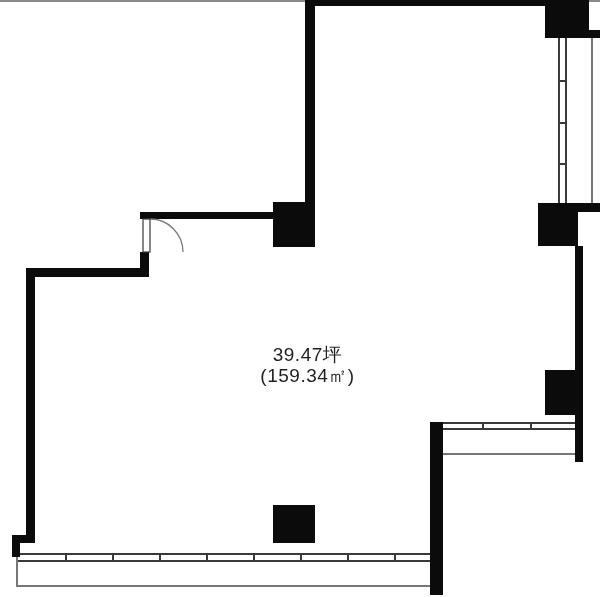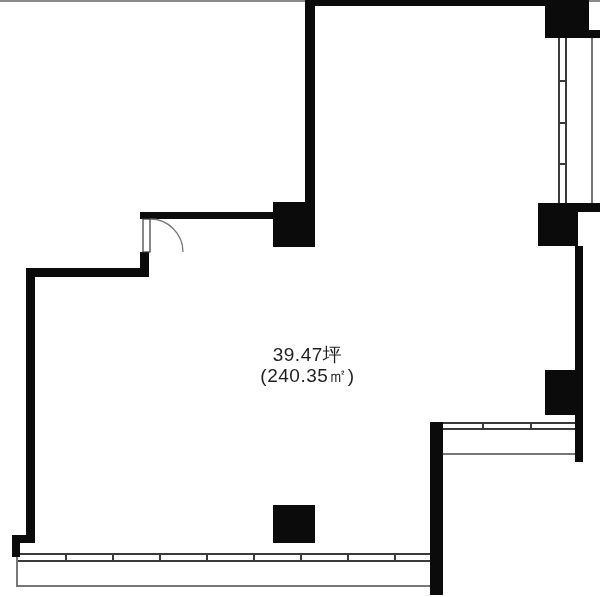--- a/index.html
+++ b/index.html
@@ -19,21 +19,21 @@
     color:var(--text,#1f1f1f);font-size:19px;line-height:21px;letter-spacing:.5px;
   }
   svg{position:absolute;left:0;top:0;}
 </style>
 </head>
 <body>
 
 <div id="plan">
   <div class="area-label">
     <div>39.47坪</div>
-    <div>(240.35㎡)</div>
+    <div>(159.34㎡)</div>
   </div>
 <div class="bar" style="left: 0px; top: 0px; width: 600px; height: 2px;"></div>
     <div class="thin" style="left: 591px; top: 38px; width: 2px; height: 165px;"></div>
     <div class="thin" style="left: 16px; top: 585px; width: 414px; height: 2px;"></div>
     <div class="thin" style="left: 16px; top: 557px; width: 2px; height: 30px;"></div>
     <div class="thin" style="left: 443px; top: 453px; width: 132px; height: 2px;"></div>
     <div class="win v" style="left: 558px; top: 38px; width: 9px; height: 165px;">
       <div class="tick" style="top: 42px; left: 0px; height: 2px; width: 100%;"></div>
       <div class="tick" style="top: 84px; left: 0px; height: 2px; width: 100%;"></div>
       <div class="tick" style="top: 125px; left: 0px; height: 2px; width: 100%;"></div>

